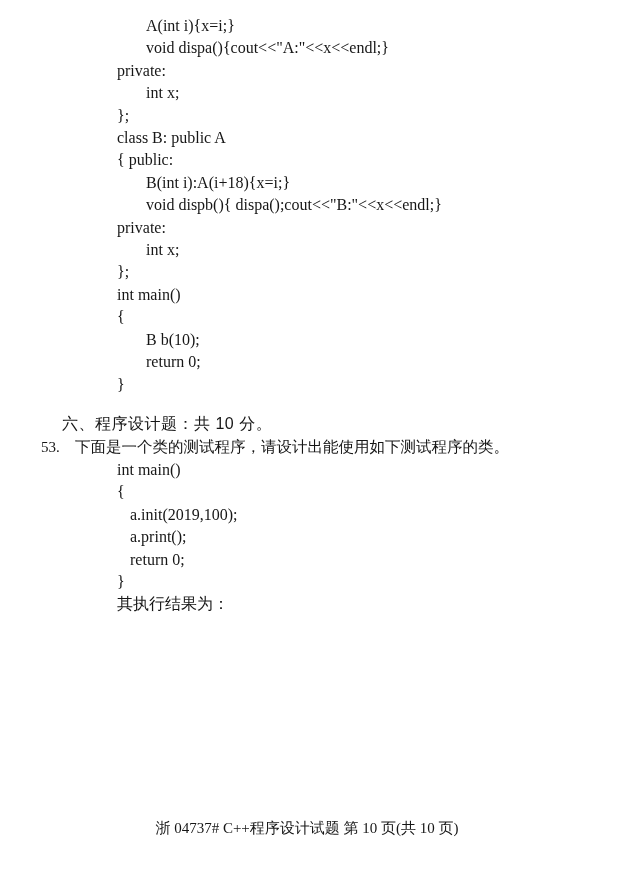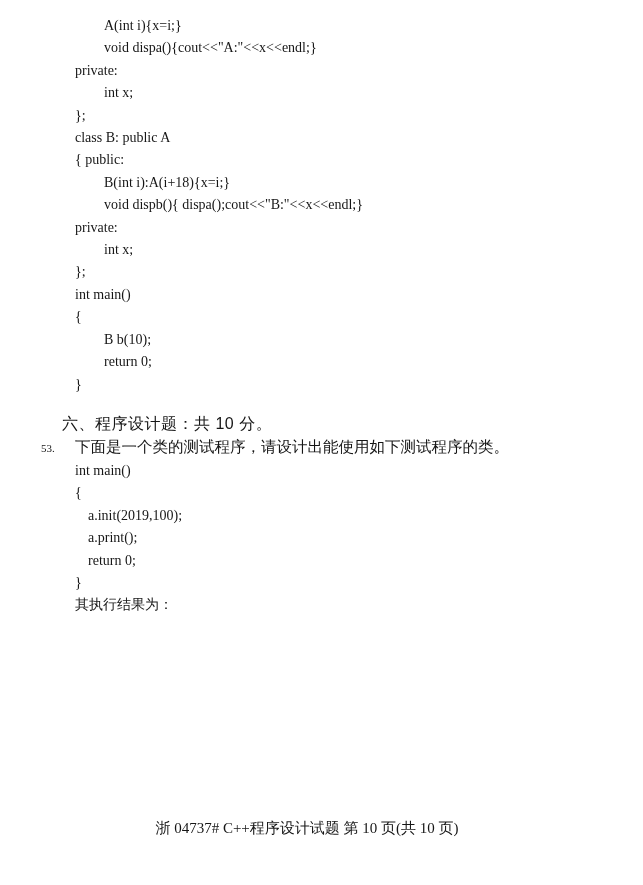--- a/index.html
+++ b/index.html
@@ -11,22 +11,23 @@
     position: relative;
     width: 643px;
     height: 885px;
     margin: 0 auto;
     background: var(--paper, #ffffff);
     color: var(--ink, #161616);
     font-family: "Liberation Serif", "DejaVu Serif", serif;
     overflow: hidden;
   }
   .code-block {
-    font-size: 14px;
+    font-size: 16px;
     line-height: 22.4px;
+    padding-left: 42px;
   }
   .code-block.top {
     padding-top: 15px;
   }
   .code-line {
     white-space: pre;
   }
   
   .ind-1 { margin-left: 75px; }   
   .ind-2 { margin-left: 104px; }  
@@ -43,21 +44,21 @@
   }
   .question-line {
     padding-left: 41px;
     font-size: 15.5px;
     line-height: 24px;
   }
   .question-line .num {
     display: inline-block;
     min-width: 25px;
     margin-right: 9px;
-    font-size: 11px;
+    font-size: 15px;
   }
   .footer {
     position: absolute;
     top: 818px;
     left: 0;
     width: 592px;
     box-sizing: border-box;
     padding-left: 22px; 
     text-align: center;
     font-size: 15px;

